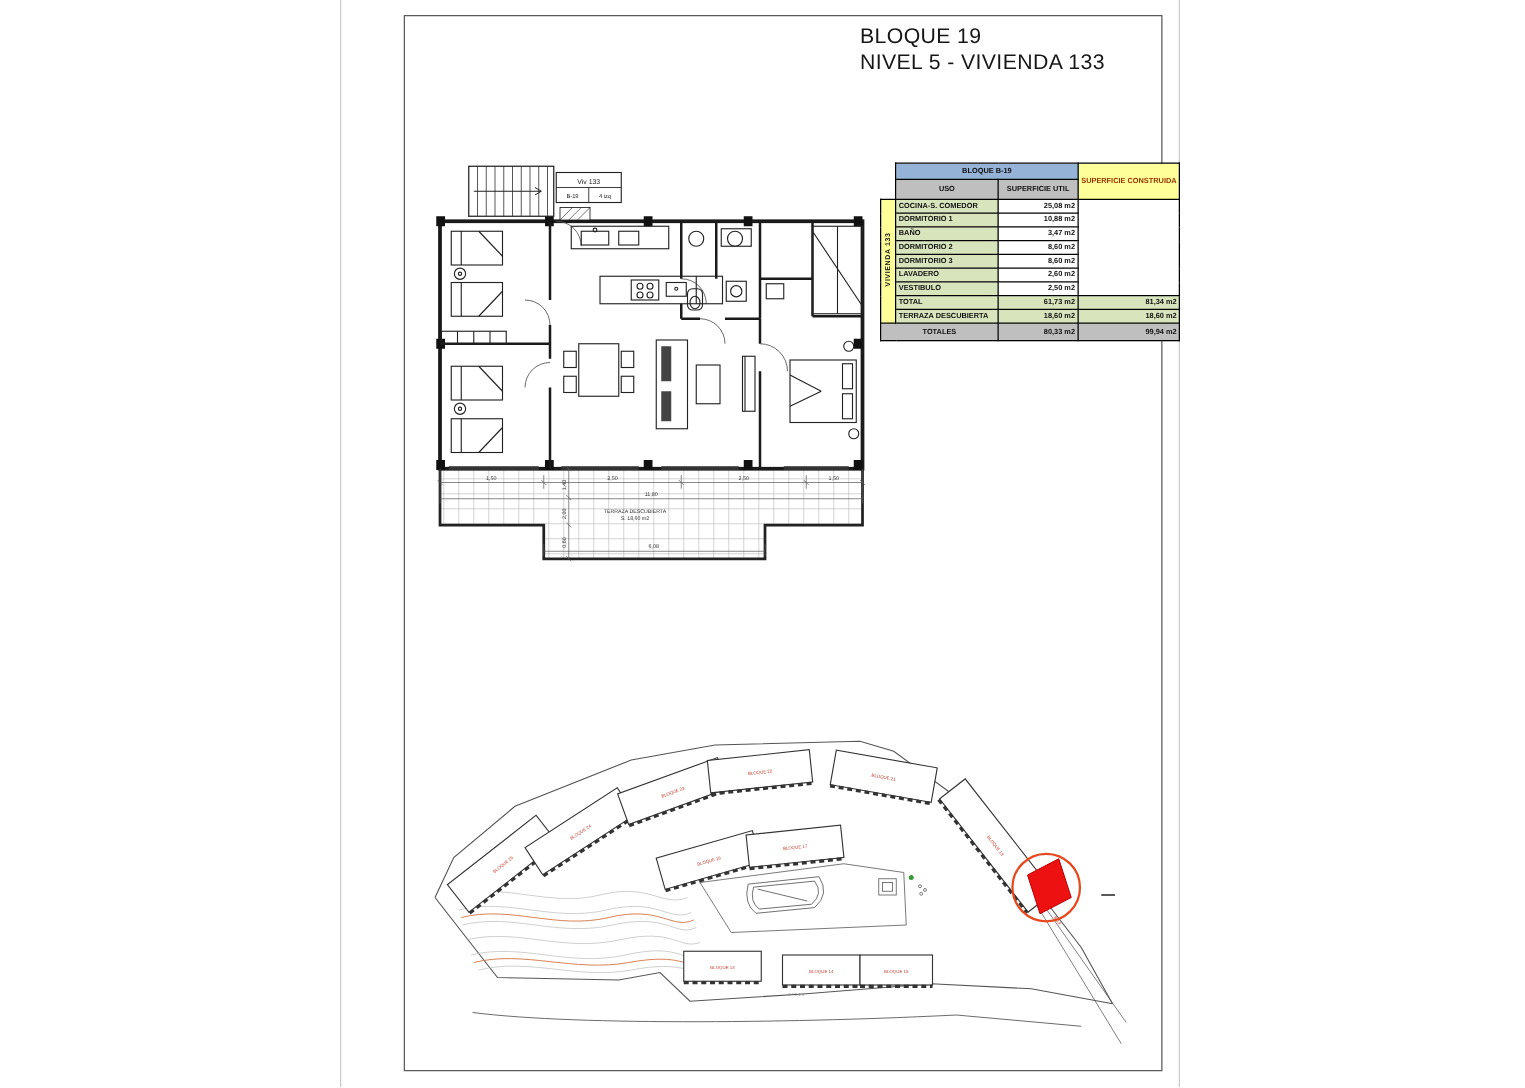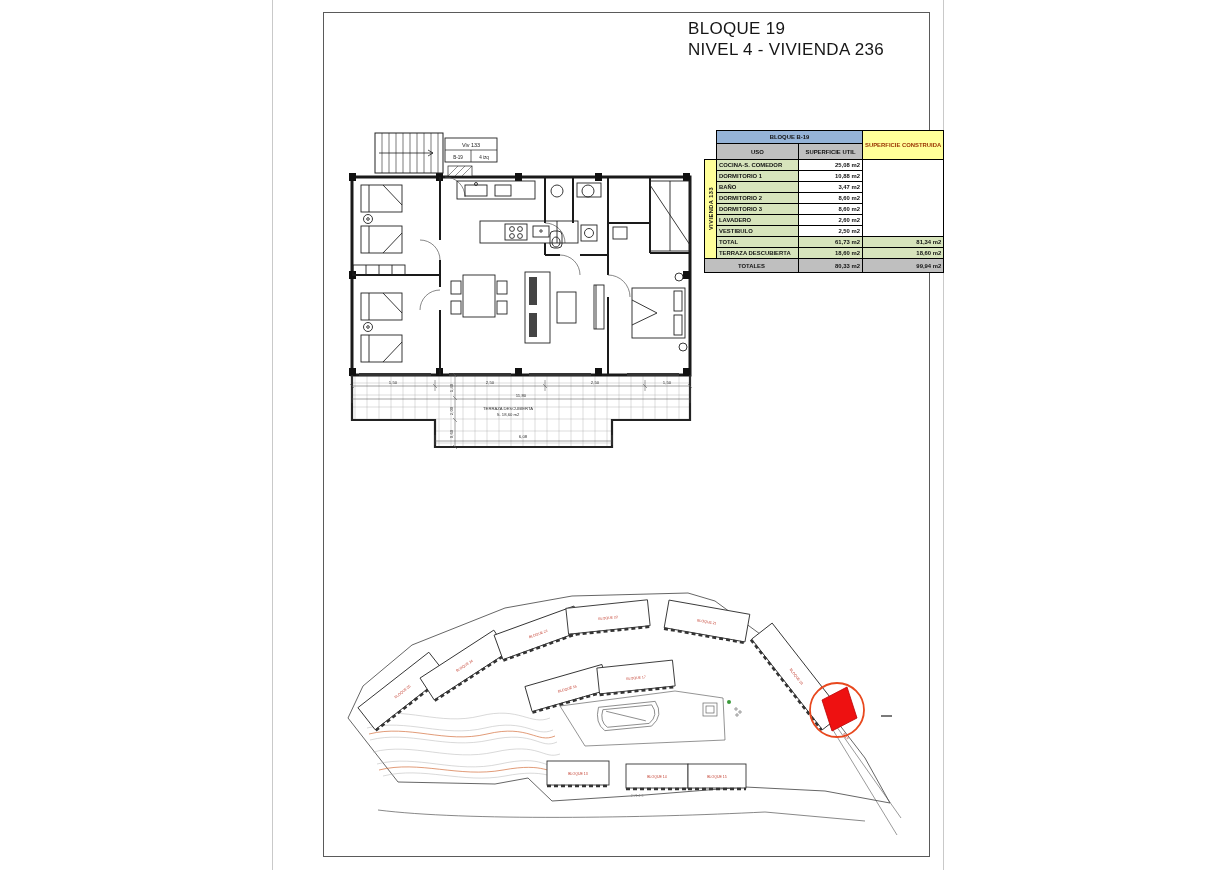--- a/index.html
+++ b/index.html
@@ -37,21 +37,21 @@
 <body>
 
 <div id="stage">
 
   <div class="sheet-edge" style="left:272px;"></div>
   <div class="sheet-edge" style="left:943px;"></div>
   <div id="frame"></div>
 
   <div id="title-block">
     <div>BLOQUE 19</div>
-    <div>NIVEL 4 - VIVIENDA 236</div>
+    <div>NIVEL 5 - VIVIENDA 133</div>
   </div>
 
   <div id="area-table">
     <table>
       <colgroup>
           <col style="width:11px">
           <col style="width:82px">
           <col style="width:64px">
           <col style="width:60px">
         </colgroup>

